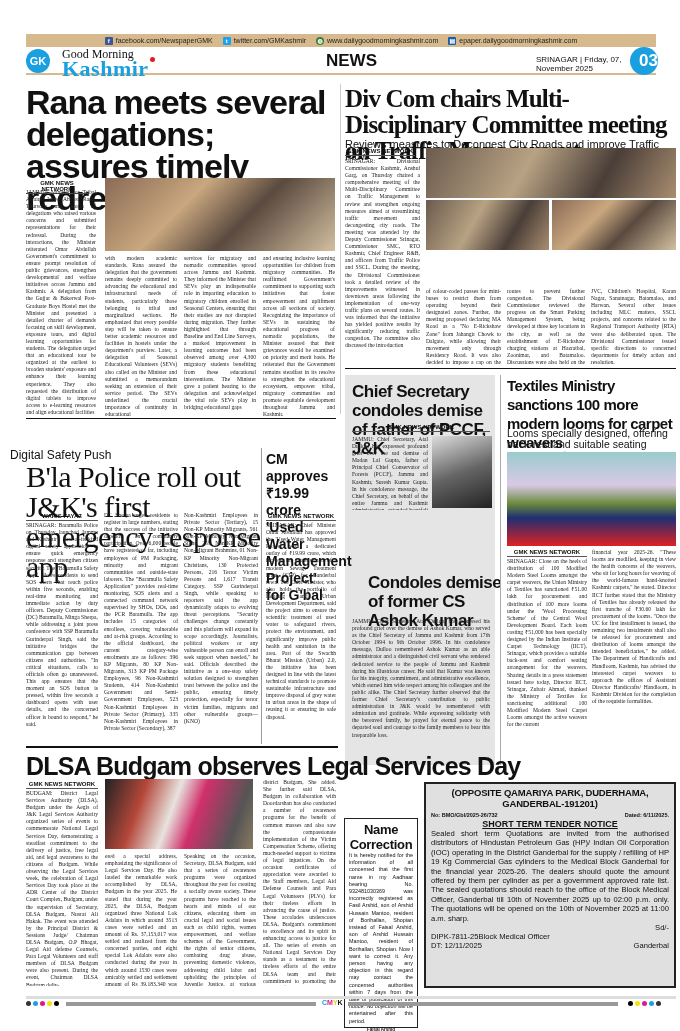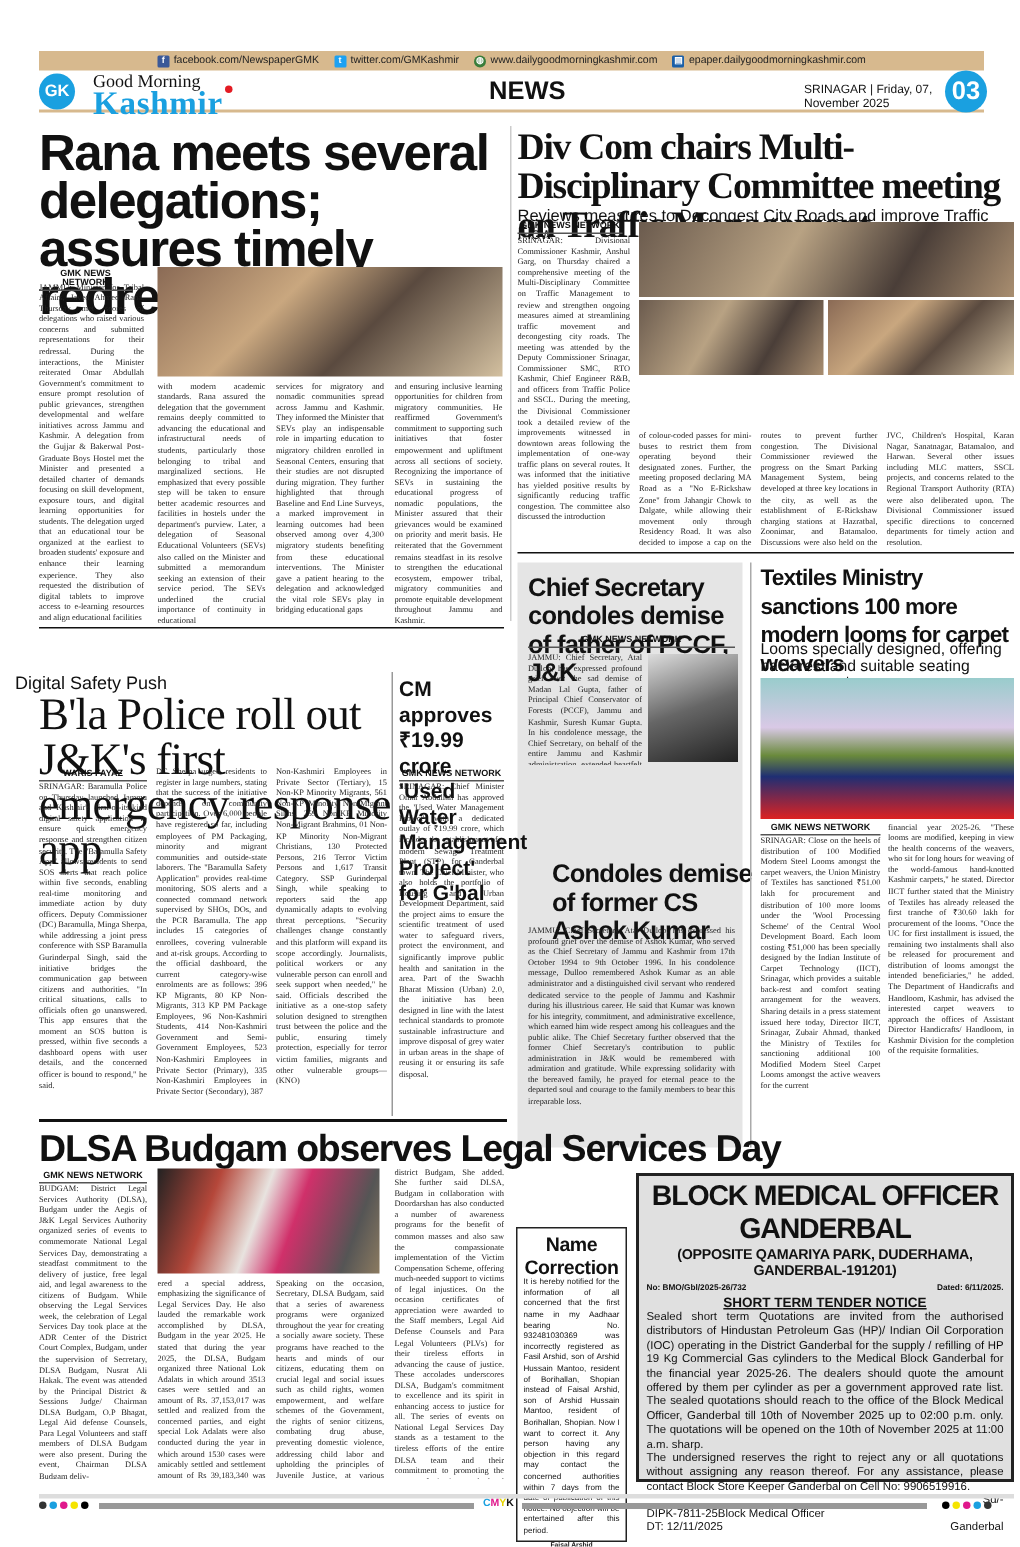--- a/index.html
+++ b/index.html
@@ -8,21 +8,21 @@
 .social{left:26px;top:34px;width:630px;height:13px;background:#d7b98e;display:flex;justify-content:center;align-items:center;gap:10px;font:7px "Liberation Sans",sans-serif;color:#222}
 .social span{display:flex;align-items:center;gap:3px}
 .si{display:inline-block;width:8px;height:8px;border-radius:1px;color:#fff;font:bold 6px "Liberation Sans",sans-serif;text-align:center;line-height:8px}
 .mast{left:26px;top:47px;width:630px;height:28px;border-bottom:2px solid #d7b98e}
 .logo-c{left:0;top:2px;width:24px;height:24px;border-radius:50%;background:#1aa0e0;color:#fff;font:bold 11px "Liberation Sans",sans-serif;text-align:center;line-height:24px}
 .gm{left:36px;top:0;font:12px "Liberation Serif",serif}
 .ksh{left:36px;top:9px;font:bold 22px "Liberation Serif",serif;color:#1aa0e0;letter-spacing:0.5px}
 .dot{left:124px;top:10px;width:5px;height:5px;border-radius:50%;background:#e31b23}
 .news{left:300px;top:4px;font:bold 17px "Liberation Sans",sans-serif}
 .dateline{left:510px;top:8px;font:8px "Liberation Sans",sans-serif}
-.pgno{left:604px;top:0;width:28px;height:28px;border-radius:50%;background:#1aa0e0;color:#fff;font:bold 17px "Liberation Sans",sans-serif;text-align:center;line-height:28px}
+.pgno{left:604px;top:0;width:28px;height:28px;border-radius:50%;background:#1aa0e0;color:#fff;font:bold 17px "Liberation Sans",sans-serif;text-align:right;line-height:28px}
 h1.h-rana{left:26px;top:86px;width:310px;font:bold 34px/32px "Liberation Sans",sans-serif;letter-spacing:-1px}
 h1.h-div{left:345px;top:86px;width:330px;font:bold 25px/26px "Liberation Serif",serif;letter-spacing:-0.8px}
 .sub-div{left:345px;top:138px;font:11px "Liberation Sans",sans-serif}
 .byline{font:bold 6px "Liberation Sans",sans-serif;text-align:center;border-bottom:1px solid #555;padding-bottom:1px}
 .body{font:5.6px/7.1px "Liberation Serif",serif;text-align:justify;color:#222;overflow:hidden}
 .photo{background:linear-gradient(135deg,#8a6a55,#c9a77f 35%,#5a4a3f 60%,#d3c0a0);}
 .photo2{background:linear-gradient(120deg,#6b5b4e,#b8a283 40%,#4a3e38 70%,#a98e70)}
 .rule{background:#111;height:2px}
 .vrule{width:1px;background:#999}
 .grey-box{background:#e5e5e5}
@@ -141,29 +141,27 @@
   <div class="nc-title">Name Correction</div>
   <div class="nc-body" style="font-size:5.4px;line-height:7.2px">It is hereby notified for the information of all concerned that the first name in my Aadhaar bearing No. 932481030369 was incorrectly registered as Fasil Arshid, son of Arshid Hussain Mantoo, resident of Borihallan, Shopian instead of Faisal Arshid, son of Arshid Hussain Mantoo, resident of Borihallan, Shopian. Now I want to correct it. Any person having any objection in this regard may contact the concerned authorities within 7 days from the date of publication of this notice. No objection will be entertained after this period.</div>
   <div style="font:bold 4.5px 'Liberation Sans',sans-serif;text-align:center;margin-top:2px">
     <div>Faisal Arshid</div>
     <div>S/0: Arshid Hussain Mantoo</div>
     <div>R/O: Borihallan, Shopian</div>
   </div>
 </div>
 
 <div class="abs bmo" style="left:424px;top:782px;width:252px;height:206px;padding:3px 5px">
-  <div class="bmo-title">BLOCK MEDICAL OFFICER GANDERBAL</div>
   <div class="bmo-addr">(OPPOSITE QAMARIYA PARK, DUDERHAMA, GANDERBAL-191201)</div>
   <div class="bmo-ref" style="margin-top:3px">
     <span>No: BMO/Gbl/2025-26/732</span>
     <span>Dated: 6/11/2025.</span>
   </div>
   <div class="bmo-st" style="margin-top:1px">SHORT TERM TENDER NOTICE</div>
   <div class="bmo-body" style="font-size:7.6px;line-height:9.4px">Sealed short term Quotations are invited from the authorised distributors of Hindustan Petroleum Gas (HP)/ Indian Oil Corporation (IOC) operating in the District Ganderbal for the supply / refilling of HP 19 Kg Commercial Gas cylinders to the Medical Block Ganderbal for the financial year 2025-26. The dealers should quote the amount offered by them per cylinder as per a government approved rate list. The sealed quotations should reach to the office of the Block Medical Officer, Ganderbal till 10th of November 2025 up to 02:00 p.m. only. The quotations will be opened on the 10th of November 2025 at 11:00 a.m. sharp.</div>
-  <div class="bmo-body" style="font-size:7.6px;line-height:9.4px">The undersigned reserves the right to reject any or all quotations without assigning any reason thereof. For any assistance, please contact Block Store Keeper Ganderbal on Cell No: 9906519916.</div>
   <div style="font:7.6px/9px 'Liberation Sans',sans-serif;text-align:right">Sd/-</div>
   <div style="font:7.6px/9px 'Liberation Sans',sans-serif;display:flex;">
     <span>DIPK-7811-25</span>
       <span>Block Medical Officer</span>
   </div>
   <div style="font:7.6px/9px 'Liberation Sans',sans-serif;display:flex;justify-content:space-between">
     <span>DT: 12/11/2025</span>
       <span>Ganderbal</span>
   </div>
 </div>

